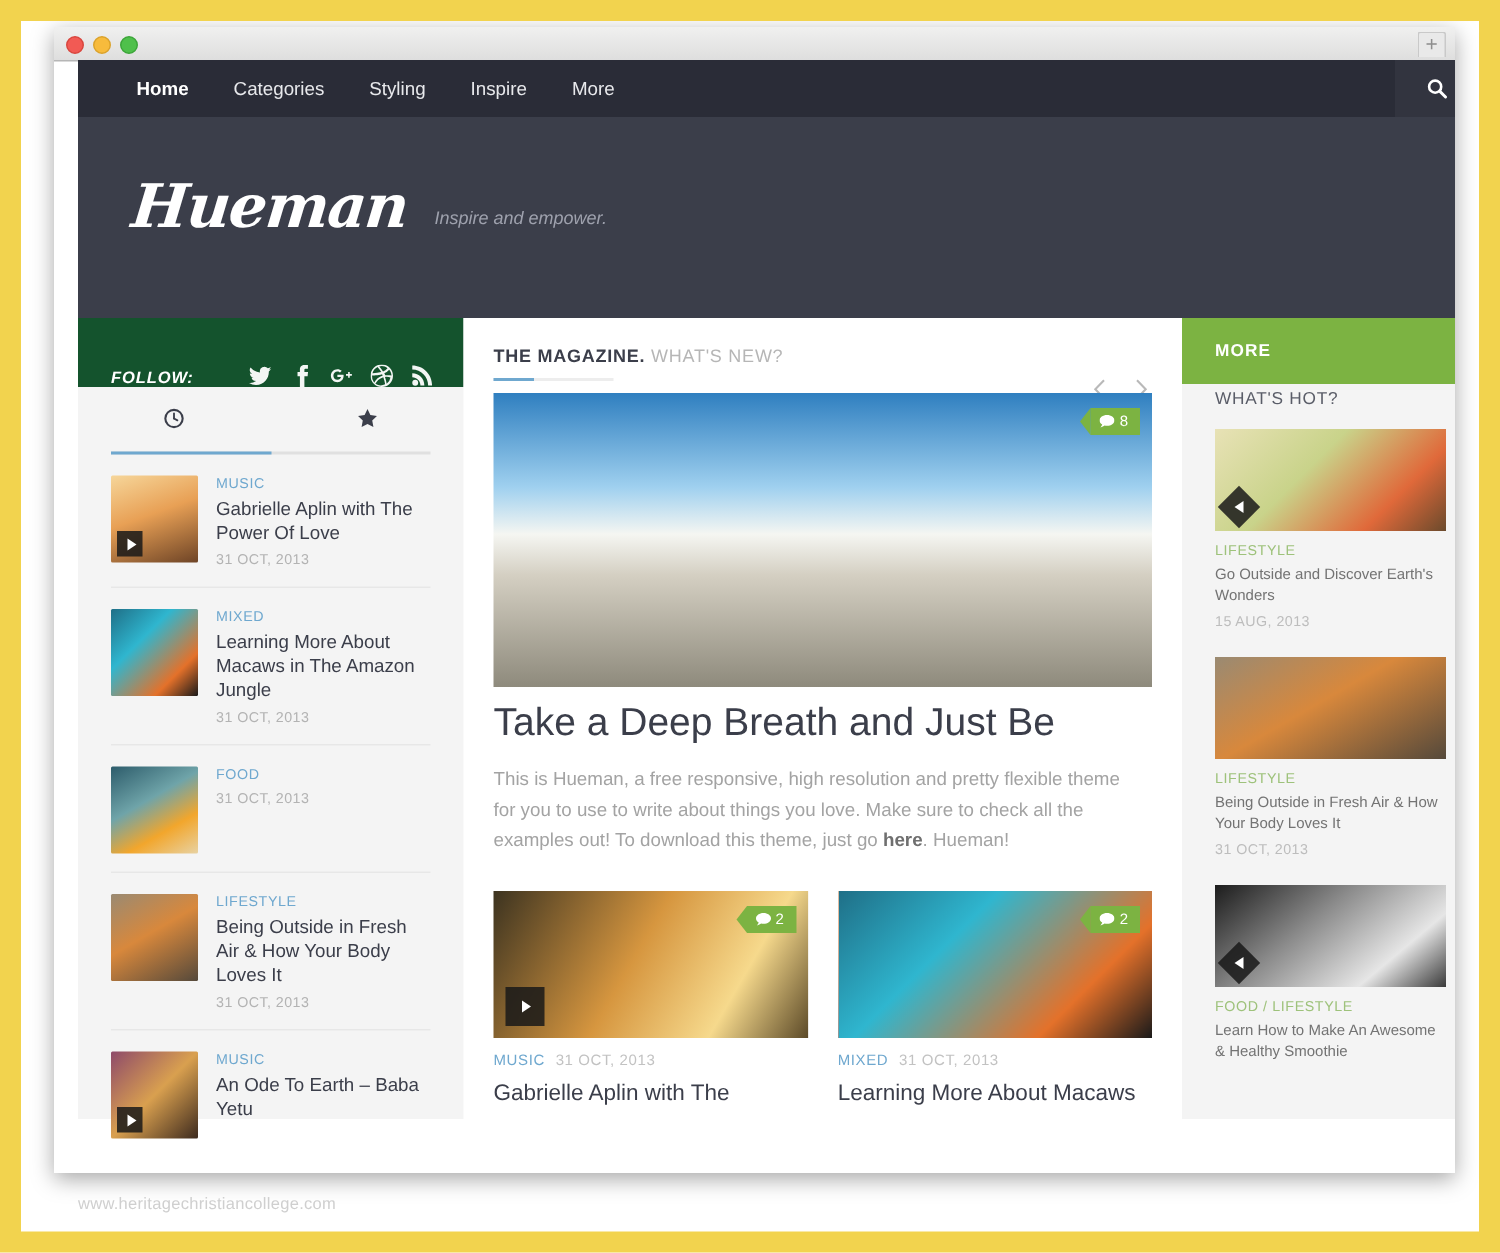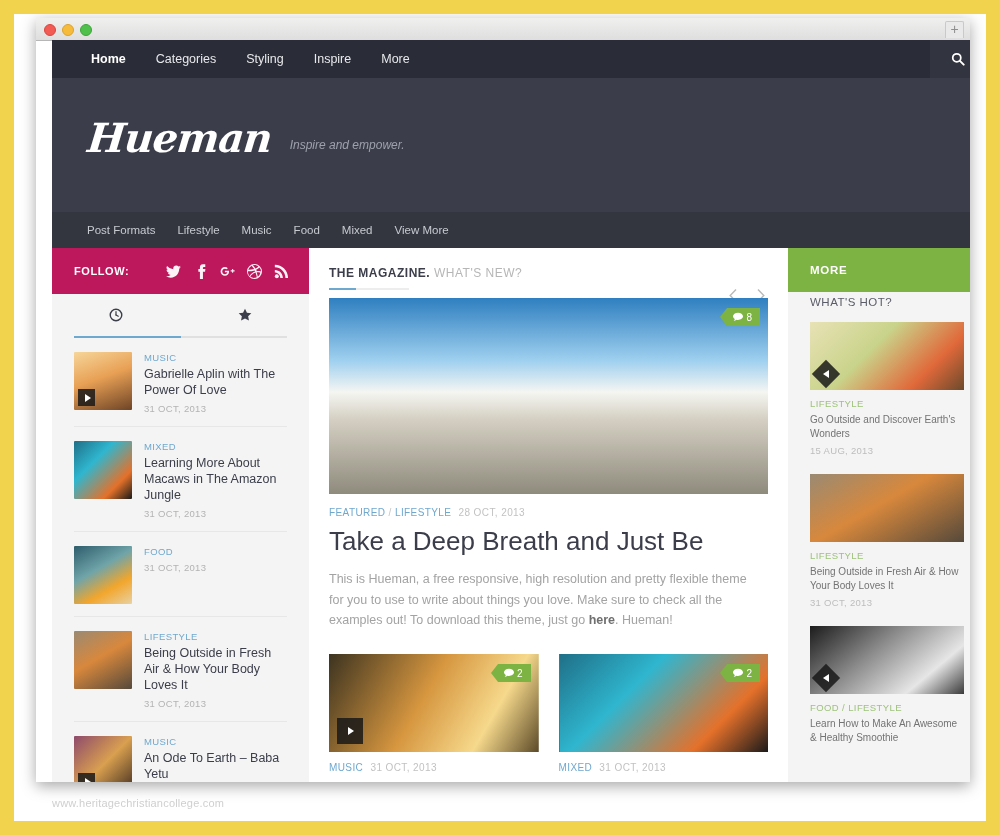--- a/index.html
+++ b/index.html
@@ -83,23 +83,23 @@
   .subnav a {
     color: #c8cad1; font-size: 11.5px; text-decoration: none; padding: 0 11px; line-height: 36px;
   }
 
   
   .columns { position: relative; display: flex; height: 534px; background: #f6f6f6; }
 
   
   .sidebar-left { width: 257px; background: #f4f4f4; position: relative; }
   .followbar {
-    height: 46px; background: #be185d;
-    display: flex; align-items: center; justify-content: space-between;
-    padding: 0 20px 0 22px; box-sizing: border-box;
+    height: 46px; background: #14532d;
+    display: flex; align-items: flex-end; justify-content: space-between;
+    padding: 0 20px 0 22px; box-sizing: border-box; font-style: italic;
   }
   .follow-label { color: #fff; font-size: 11px; font-weight: bold; letter-spacing: .6px; }
   .social { display: flex; align-items: center; gap: 12px; }
   .social span { color: #fff; opacity: .95; display: inline-flex; }
   .social svg { width: 15px; height: 15px; fill: #ffffff; }
 
   .tabs-head { display: flex; padding: 14px 0 0 0; background: #f4f4f4; }
   .tabhead {
     flex: 1; text-align: center; padding-bottom: 10px; color: #3b3e4a;
   }
@@ -261,28 +261,20 @@
         </div>
       </div>
 
       <div class="siteheader">
         <div class="brand">
           <div class="logo">Hueman</div>
           <div class="tagline">Inspire and empower.</div>
         </div>
       </div>
 
-      <div class="subnav">
-        <a href="#">Post Formats</a>
-        <a href="#">Lifestyle</a>
-        <a href="#">Music</a>
-        <a href="#">Food</a>
-        <a href="#">Mixed</a>
-        <a href="#">View More</a>
-      </div>
 
       <div class="columns">
 
         <aside class="sidebar-left">
 
           <div class="followbar">
             <span class="follow-label">FOLLOW:</span>
             <span class="social">
               <span>
                 <svg viewBox="0 0 16 16">
@@ -405,26 +397,20 @@
 
           <div class="hero ph-desert">
             <span class="cbadge">
               <svg viewBox="0 0 16 14">
                 <path d="M8 0C3.6 0 0 2.6 0 5.8c0 1.8 1.1 3.4 2.9 4.5-.2.9-.8 2-1.9 3 2-.3 3.5-1.2 4.4-2 .8.2 1.7.3 2.6.3 4.4 0 8-2.6 8-5.8S12.4 0 8 0z"></path>
               </svg>
               <span>8</span>
             </span>
           </div>
 
-          <div class="art-meta">
-            <span class="cl">FEATURED</span>
-            <span class="sep">/</span>
-            <span class="cl">LIFESTYLE</span>
-            <span class="dt">28 OCT, 2013</span>
-          </div>
 
           <h1 class="art-title">Take a Deep Breath and Just Be</h1>
 
           <p class="art-excerpt">
             <span>This is Hueman, a free responsive, high resolution and pretty flexible theme for you to use to write about things you love. Make sure to check all the examples out! To download this theme, just go </span><a href="#">here</a><span>. Hueman!</span>
           </p>
 
           <div class="grid">
 
             <div class="gcard">

